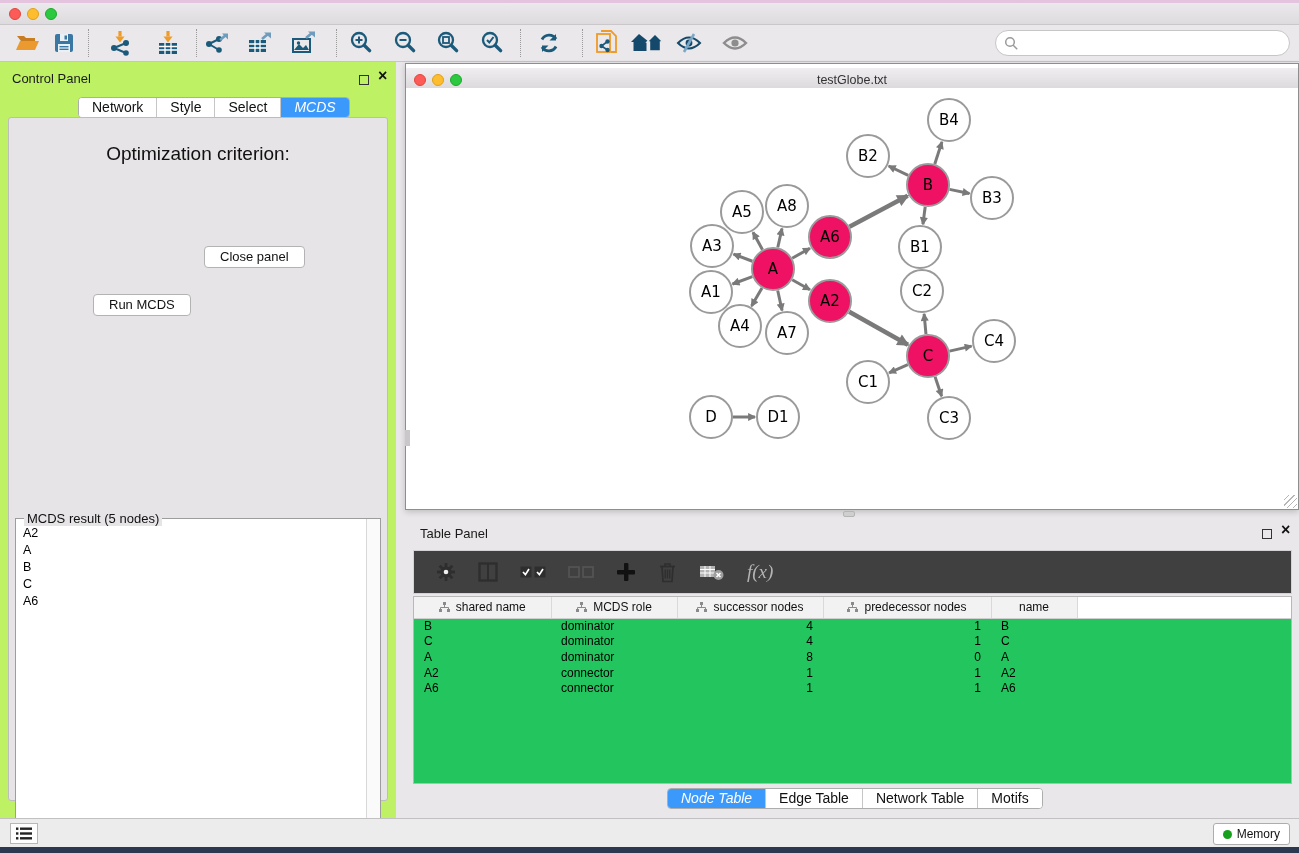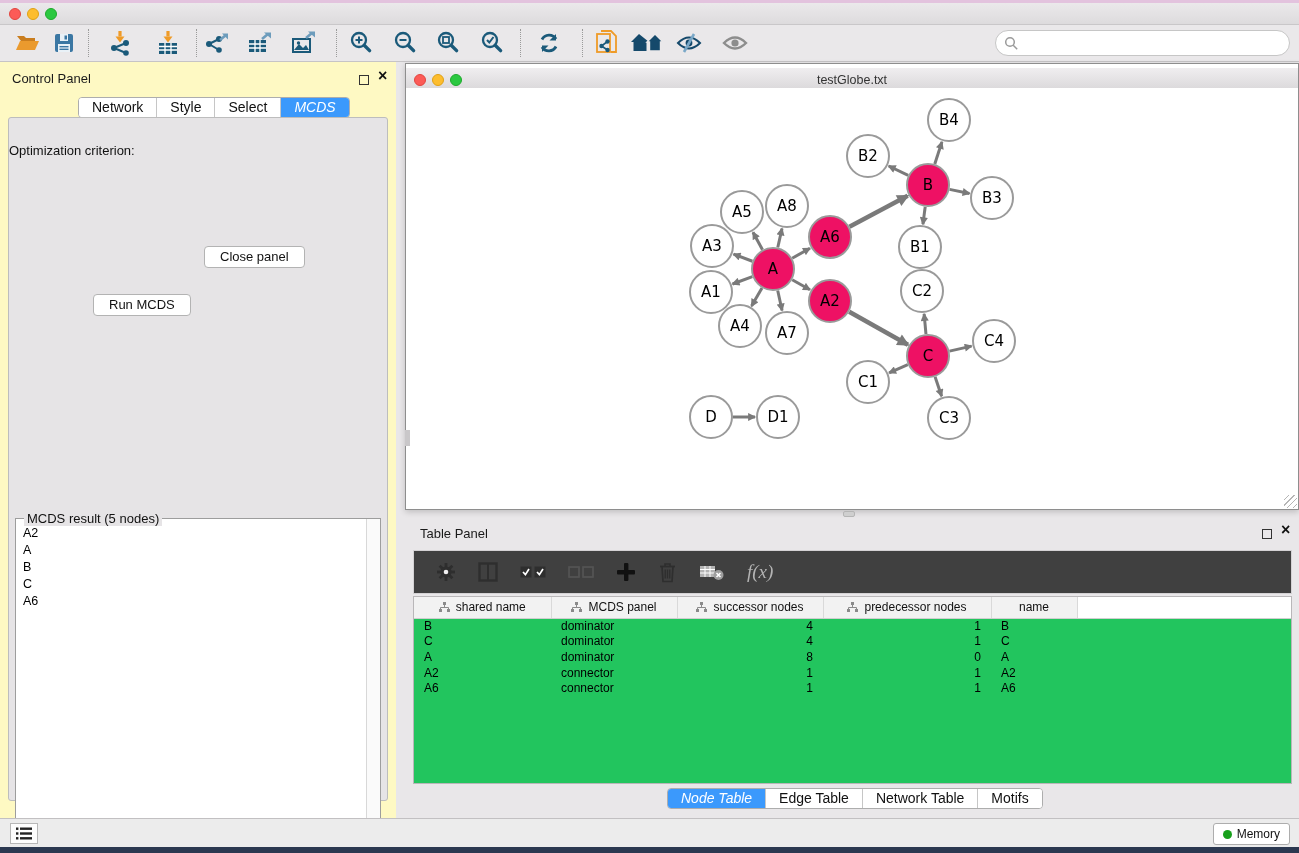--- a/index.html
+++ b/index.html
@@ -21,37 +21,37 @@
   #main-toolbar { left:0; top:25px; width:1299px; height:37px; background:#eae8ea;
     border-bottom:1px solid #c6c4c6; }
   .tb-btn { position:absolute; top:3px; width:34px; height:30px; display:flex;
     align-items:center; justify-content:center; cursor:pointer; }
   .tb-sep { position:absolute; top:4px; width:0; height:28px; border-left:1px dotted #9a9a9a; }
   #toolbar-search { position:absolute; left:995px; top:5px; width:295px; height:26px;
     background:#fff; border:1px solid #c6c6c6; border-radius:13px; display:flex; align-items:center; padding-left:8px; }
   #toolbar-search input { border:none; outline:none; flex:1; font-size:13px; background:transparent; padding-left:5px; }
 
   
-  #control-panel { left:0; top:62px; width:396px; height:756px; background:#fef9c3; }
+  #control-panel { left:0; top:62px; width:396px; height:756px; background:#bef264; }
   #cp-title { left:12px; top:9px; font-size:13px; color:#1a1a1a; }
   .float-icon { width:10px; height:10px; border:1.5px solid #333; display:inline-block; }
   .close-icon { font-size:16px; font-weight:bold; color:#111; line-height:10px; }
   .panel-ctrl { position:absolute; top:9px; cursor:pointer; }
 
   .seg-bar { position:absolute; display:flex; border:1px solid #adadad; border-radius:4px;
     overflow:hidden; background:#fff; height:21px; }
   .seg-tab { padding:0 13px; font-size:14px; line-height:19px; color:#111; background:#fff;
     border-right:1px solid #c6c6c6; cursor:pointer; white-space:nowrap; }
   .seg-tab:last-child { border-right:none; }
   .seg-tab.selected { background:#3b99fc; color:#fff;font-style:italic; }
 
   #cp-box { position:absolute; left:8px; top:55px; width:380px; height:684px;
     border:1px solid #bdbdbd; border-radius:3px; background:#e6e4e6; }
   #cp-tabs { left:78px; top:35px; }
-  #opt-label { position:absolute; left:0; top:25px; width:100%; font-size:13px; color:#111; }
+  #opt-label { position:absolute; left:0; top:25px; width:100%; text-align:center; font-size:19px; color:#111; }
   #opt-select { position:absolute; left:35px; top:44px; width:312px; height:24px; background:#fff;
     border:1px solid #b2b2b2; border-radius:4px; font-size:13px; line-height:22px; padding-left:9px;
     color:#111; cursor:pointer; }
   #opt-stepper { position:absolute; right:1px; top:1px; width:18px; height:20px; border-radius:3px;
     background:linear-gradient(#6aaefc,#2d7bee); }
   #opt-stepper .up, #opt-stepper .dn { position:absolute; left:5px; width:0; height:0;
     border-left:4px solid transparent; border-right:4px solid transparent; }
   #opt-stepper .up { top:3px; border-bottom:5px solid #fff; }
   #opt-stepper .dn { bottom:3px; border-top:5px solid #fff; }
   .mac-btn { position:absolute; height:22px; background:#fff; border:1px solid #b3b3b3;
@@ -473,21 +473,21 @@
             <th>
               <span class="th-inner">
                 <svg width="11" height="11" viewBox="0 0 11 11">
                   <g fill="#8a8a8a">
                     <rect x="4" y="0" width="3" height="3"></rect>
                     <rect x="0" y="7" width="3" height="3"></rect>
                     <rect x="8" y="7" width="3" height="3"></rect>
                   </g>
                   <path d="M5.5 3v2.5M1.5 7V5.5h8V7" fill="none" stroke="#8a8a8a" stroke-width="1"></path>
                 </svg>
-                <span>MCDS panel</span>
+                <span>MCDS role</span>
               </span>
             </th>
             <th>
               <span class="th-inner">
                 <svg width="11" height="11" viewBox="0 0 11 11">
                   <g fill="#8a8a8a">
                     <rect x="4" y="0" width="3" height="3"></rect>
                     <rect x="0" y="7" width="3" height="3"></rect>
                     <rect x="8" y="7" width="3" height="3"></rect>
                   </g>

